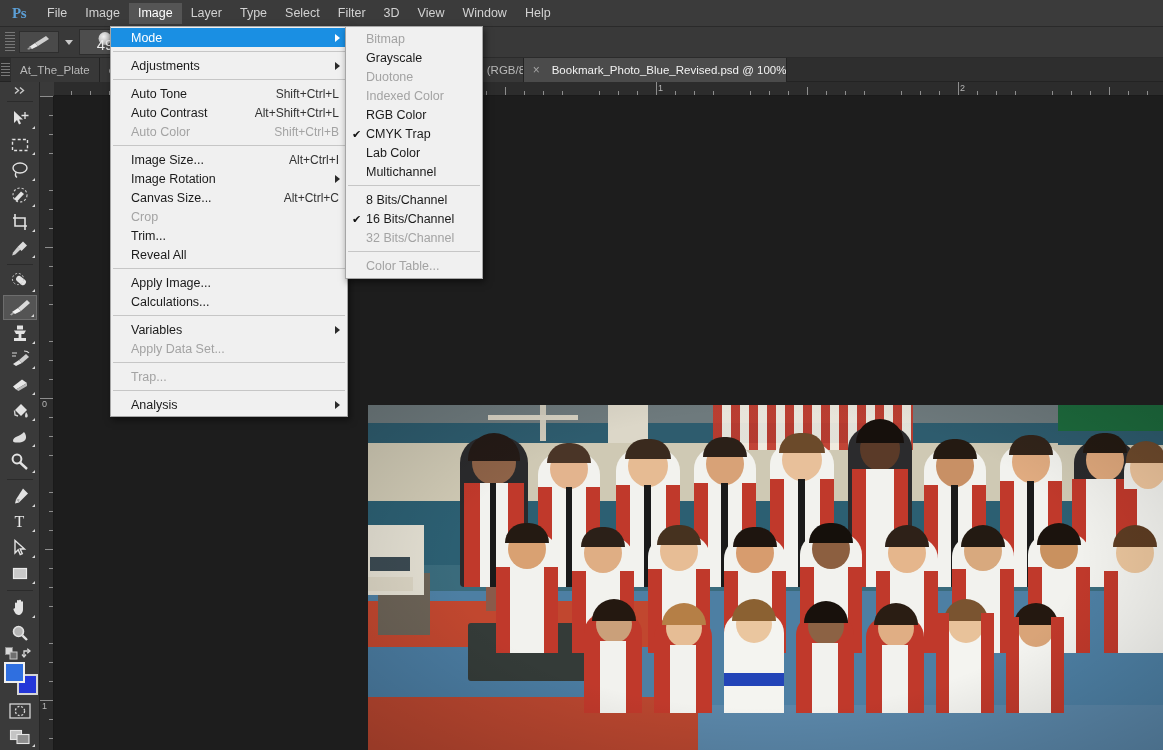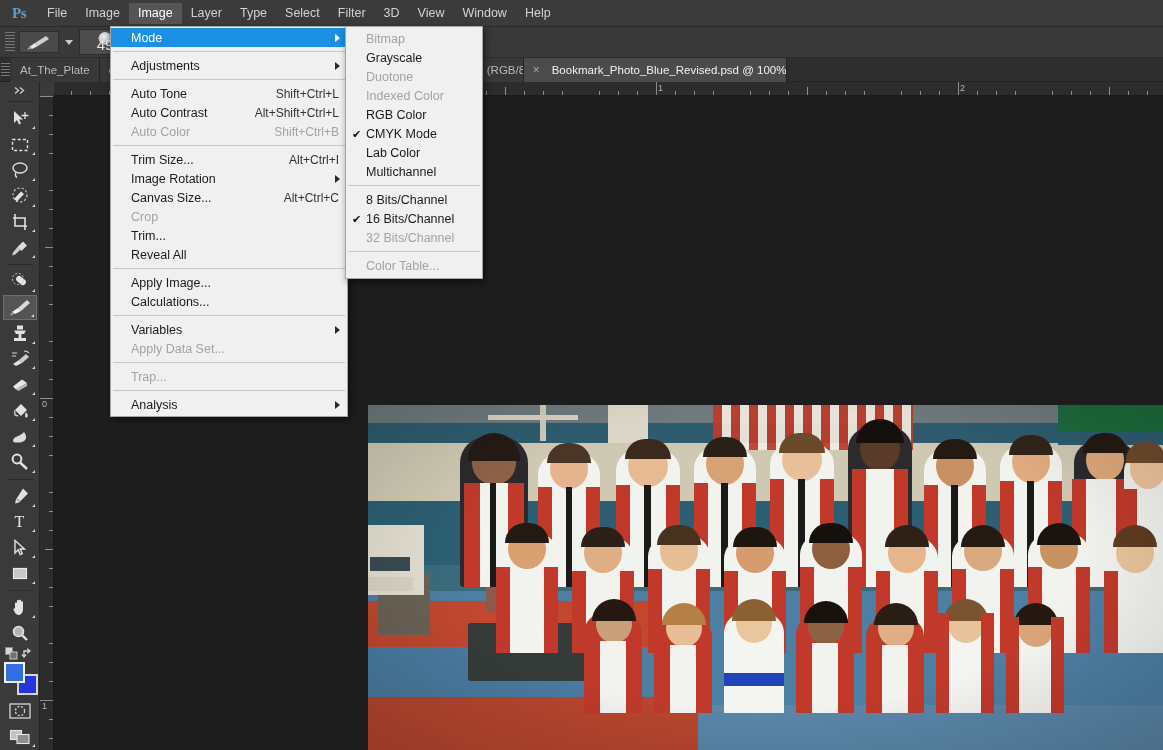--- a/index.html
+++ b/index.html
@@ -780,21 +780,21 @@
       <div class="mi">
         <span>Auto Contrast</span>
         <span class="sc">Alt+Shift+Ctrl+L</span>
       </div>
       <div class="mi disabled">
         <span>Auto Color</span>
         <span class="sc">Shift+Ctrl+B</span>
       </div>
       <div class="msep"></div>
       <div class="mi">
-        <span>Trim Size...</span>
+        <span>Image Size...</span>
         <span class="sc">Alt+Ctrl+I</span>
       </div>
       <div class="mi">
         <span>Image Rotation</span>
         <span class="arrow"></span>
       </div>
       <div class="mi">
         <span>Canvas Size...</span>
         <span class="sc">Alt+Ctrl+C</span>
       </div>
@@ -844,21 +844,21 @@
         <span>Duotone</span>
       </div>
       <div class="mi disabled">
         <span>Indexed Color</span>
       </div>
       <div class="mi">
         <span>RGB Color</span>
       </div>
       <div class="mi">
         <span class="check">✔</span>
-        <span>CMYK Mode</span>
+        <span>CMYK Trap</span>
       </div>
       <div class="mi">
         <span>Lab Color</span>
       </div>
       <div class="mi">
         <span>Multichannel</span>
       </div>
       <div class="msep"></div>
       <div class="mi">
         <span>8 Bits/Channel</span>

